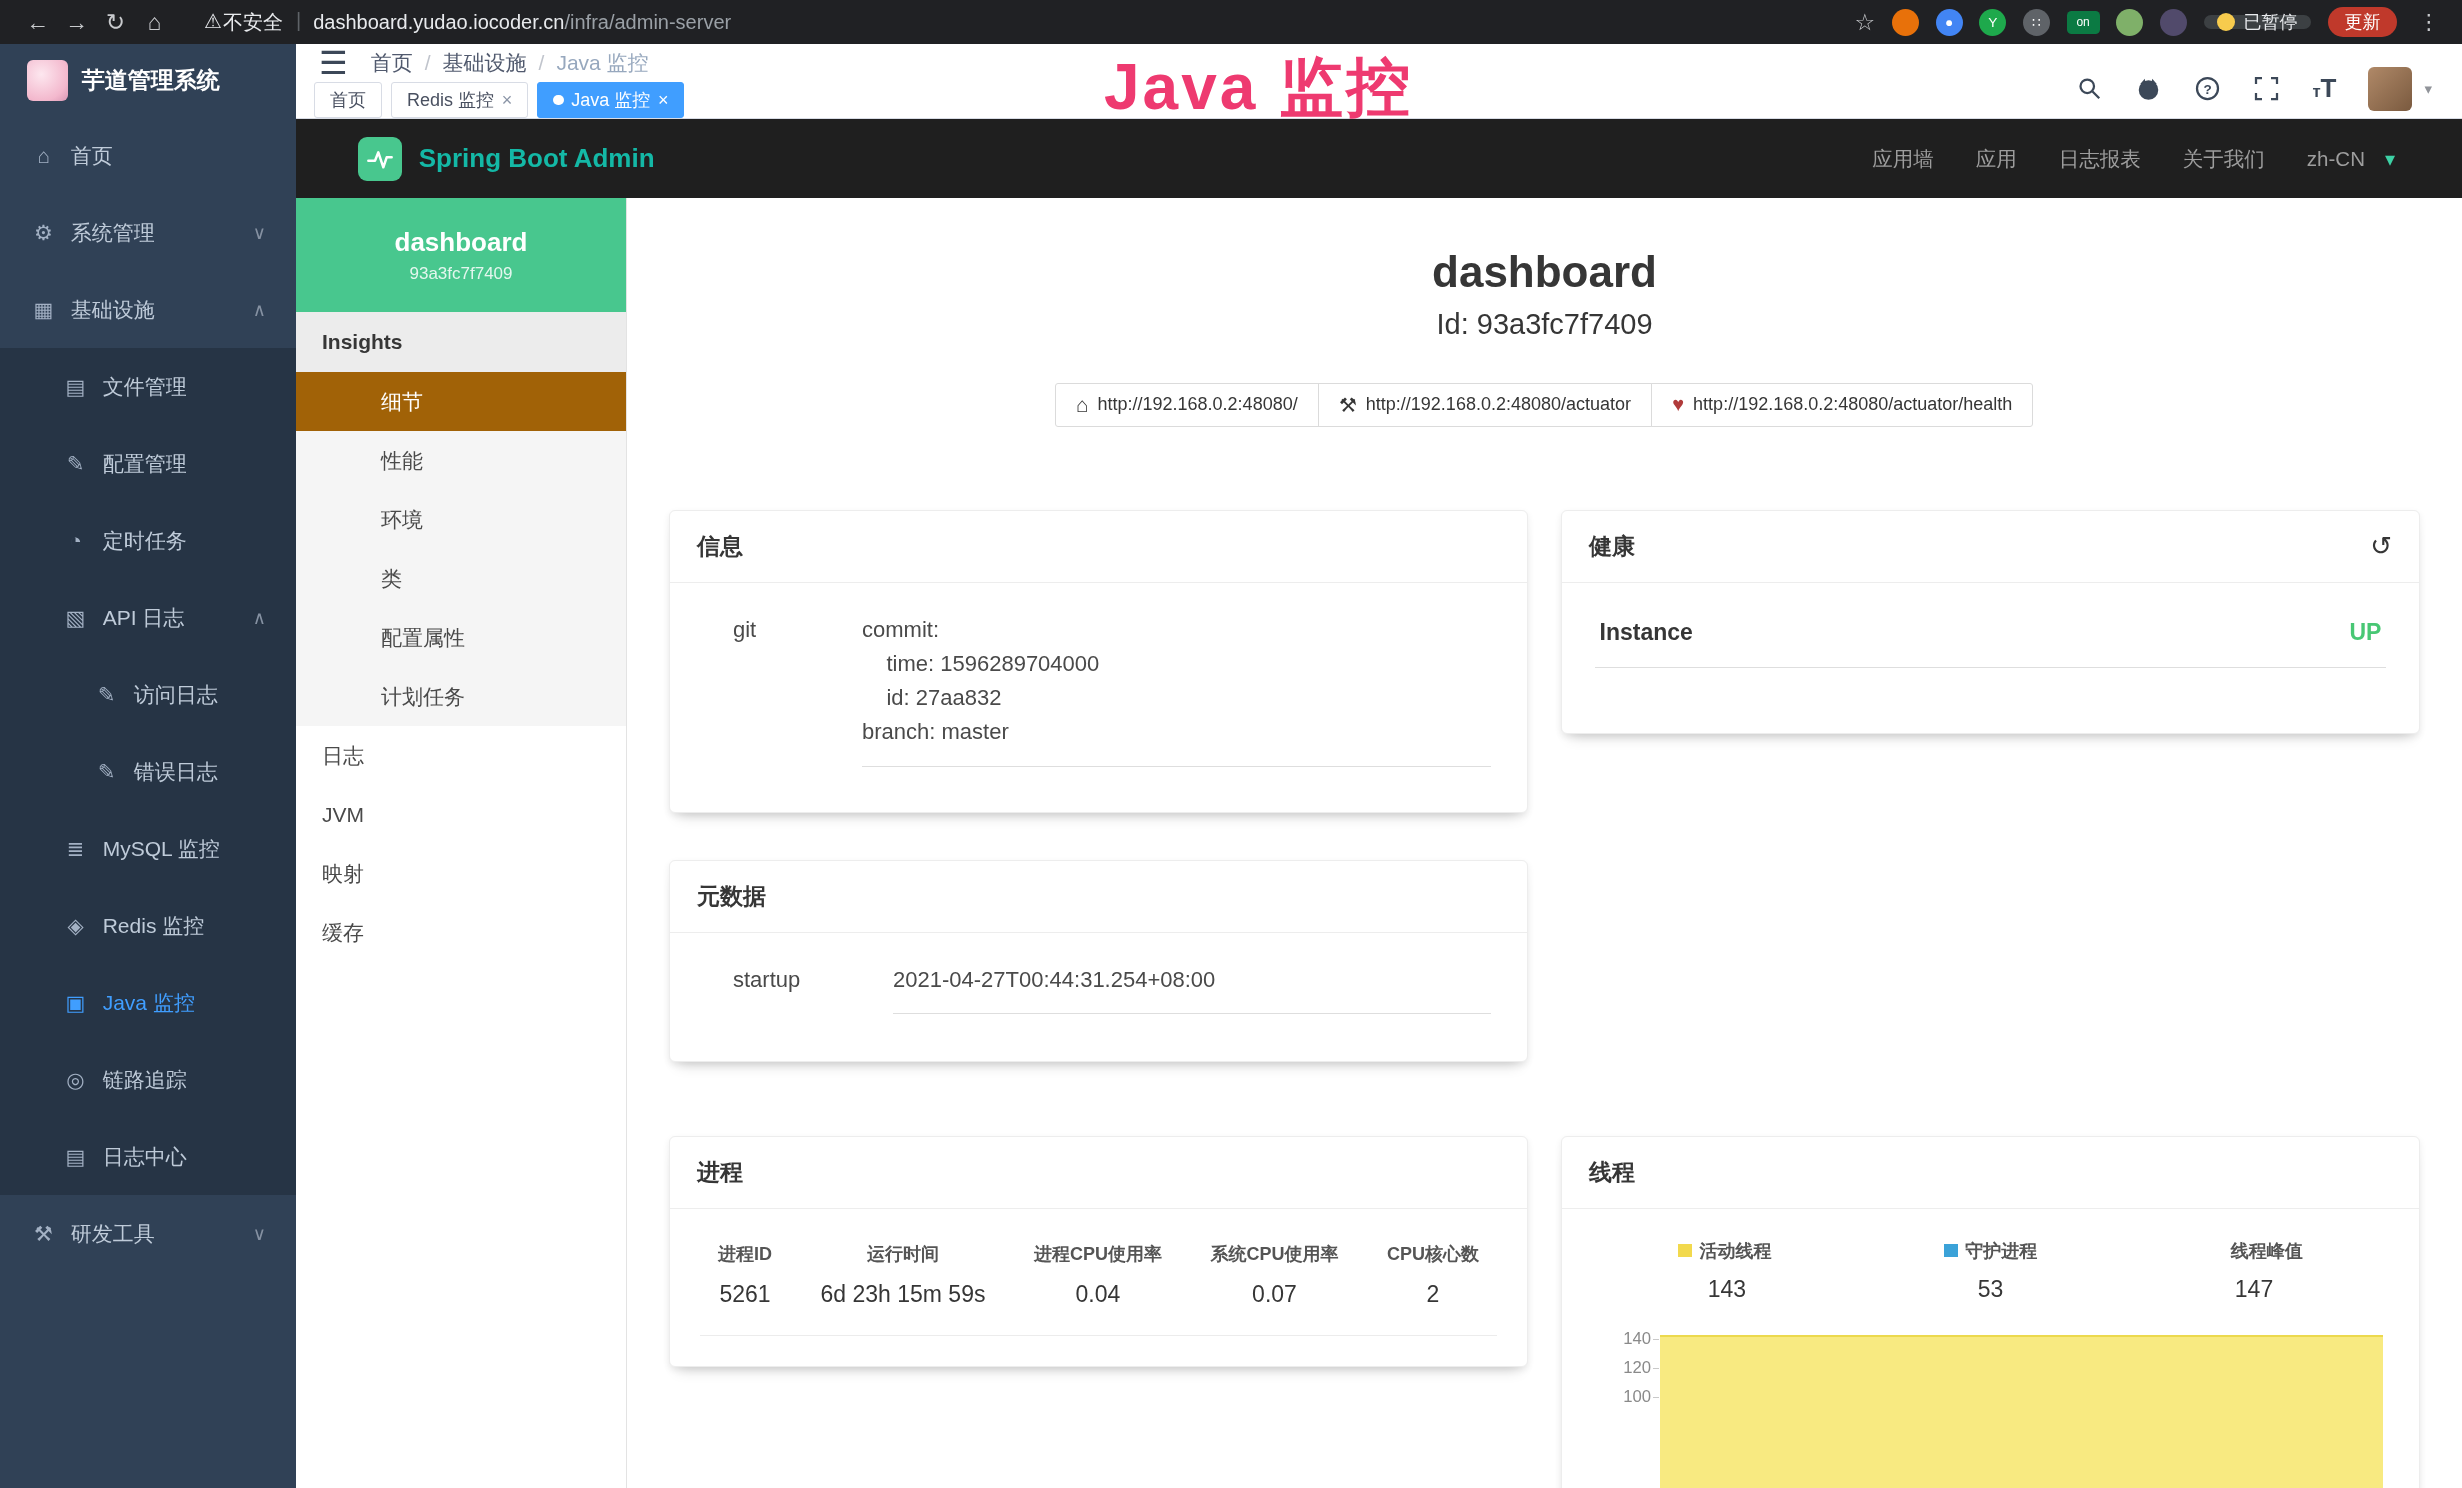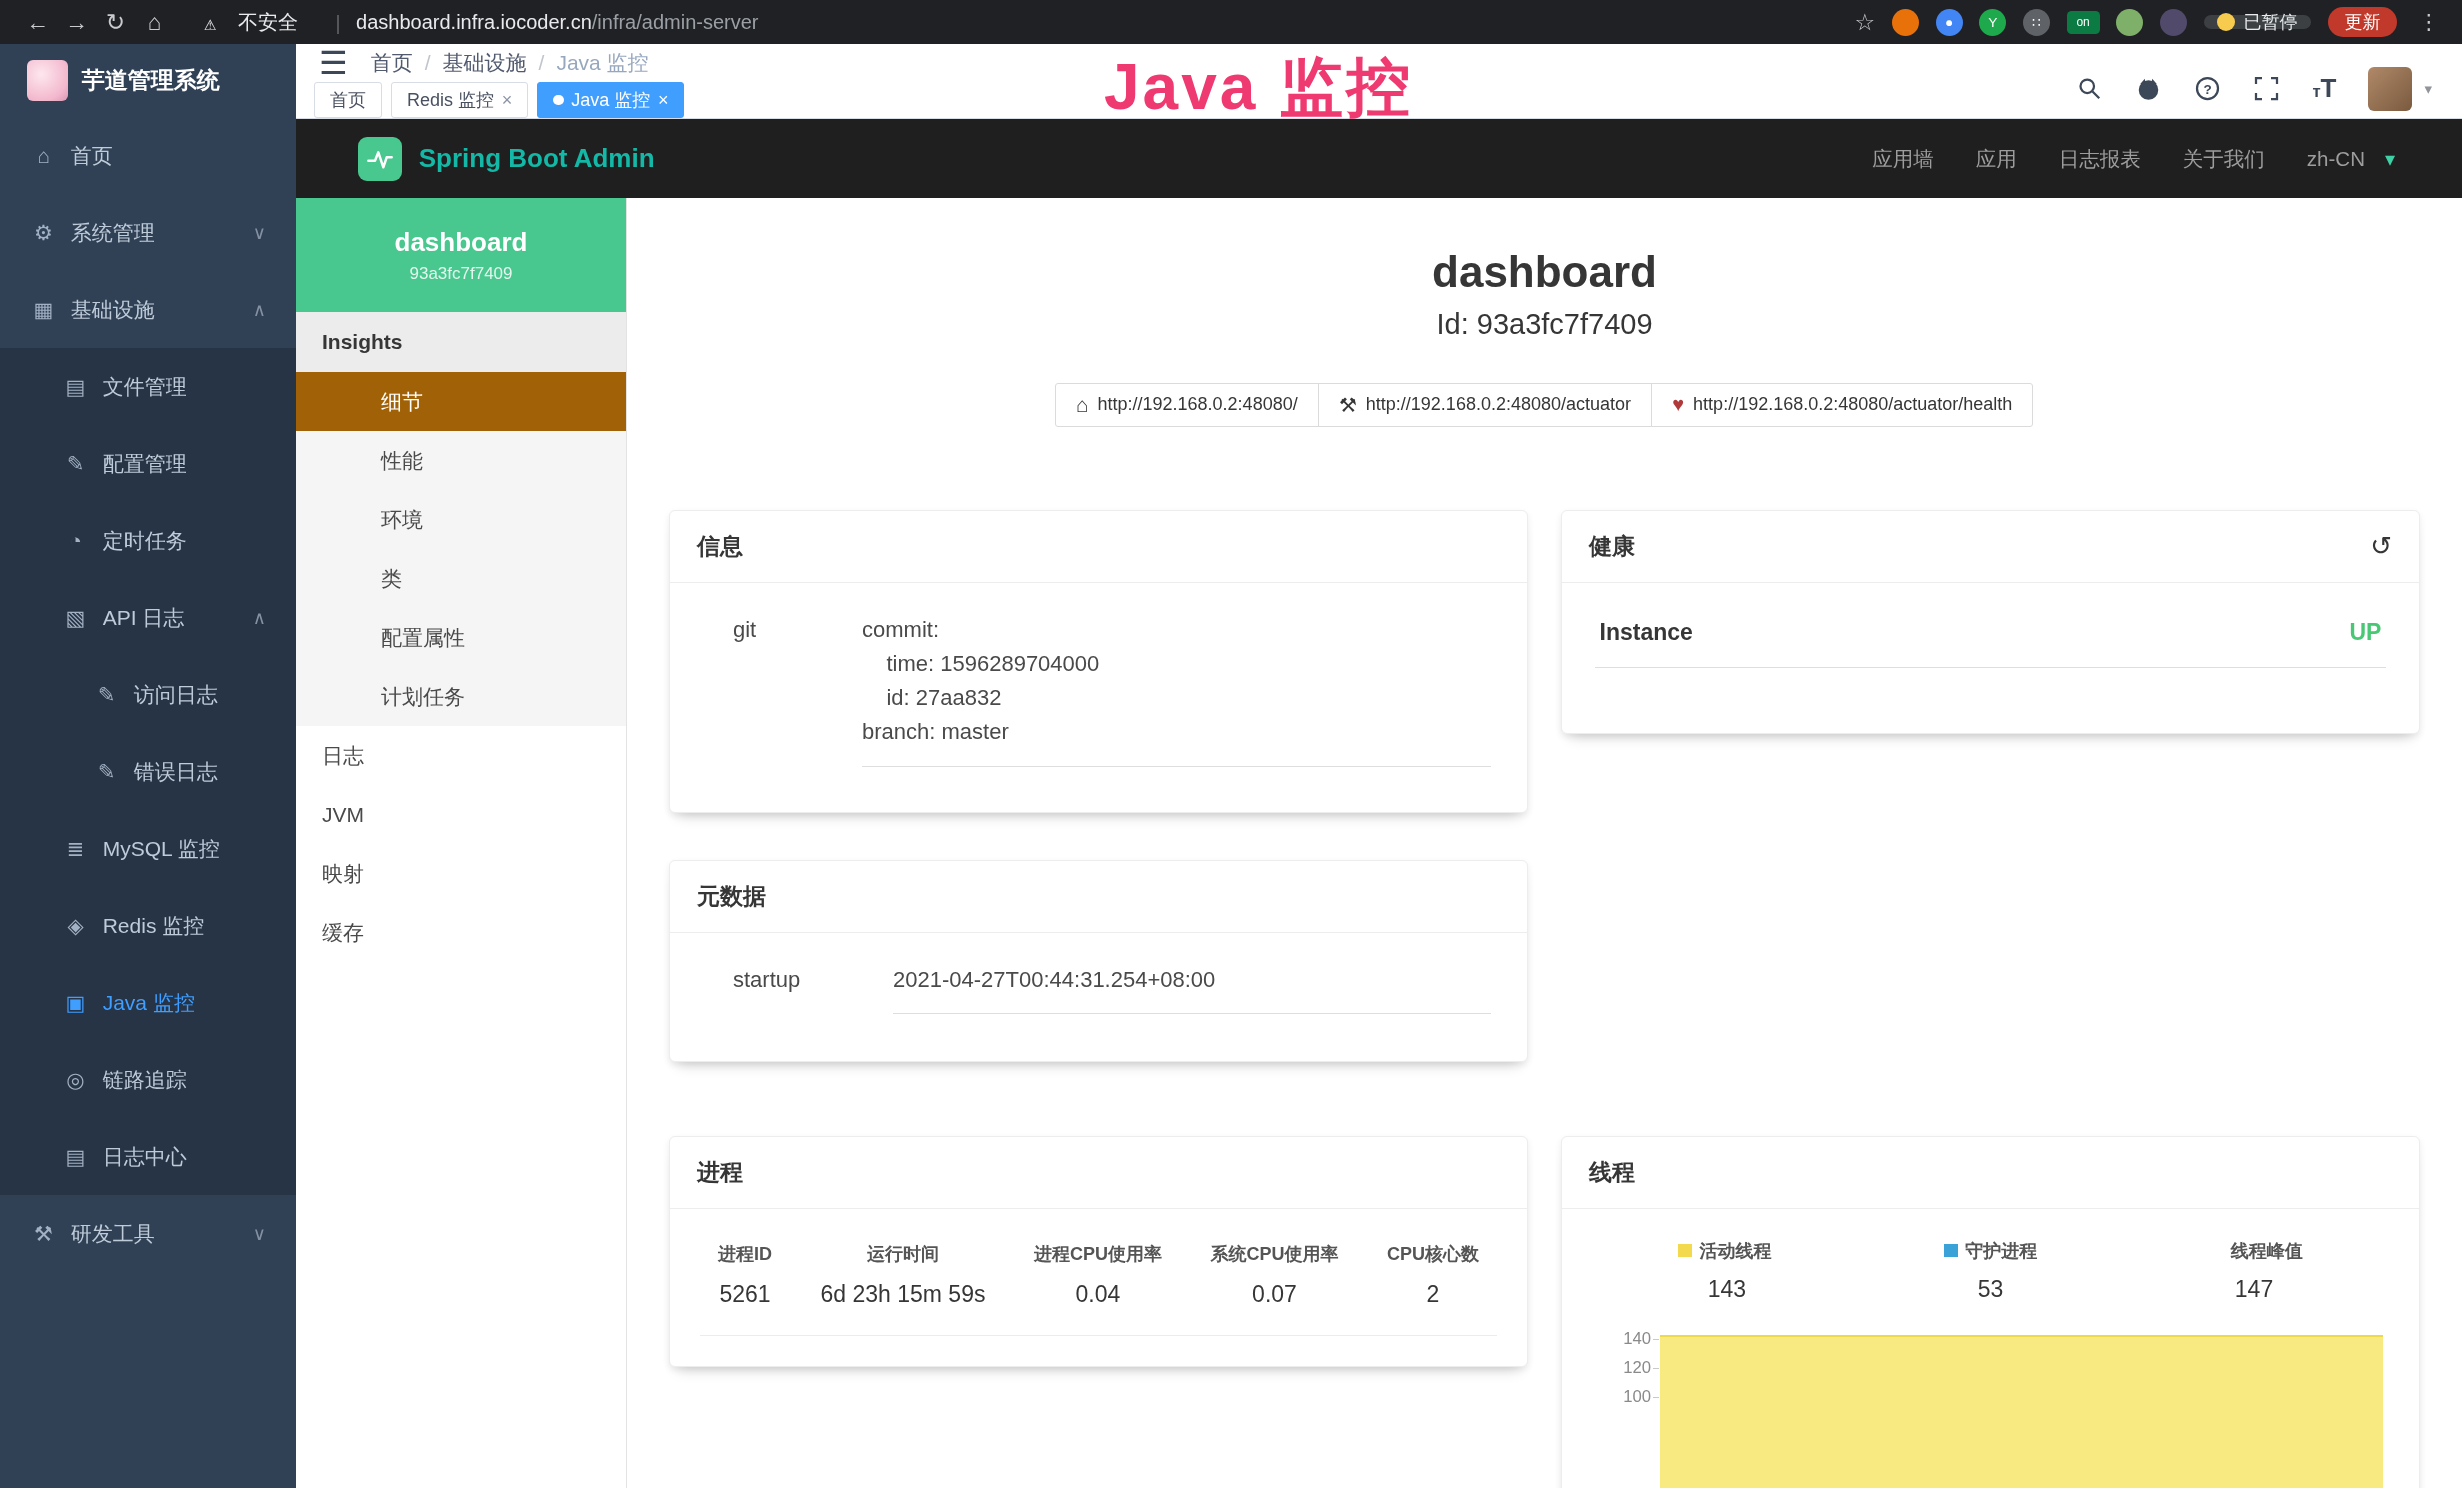--- a/index.html
+++ b/index.html
@@ -3,21 +3,21 @@
 <meta charset="utf-8">
 <style>
   * { margin:0; padding:0; box-sizing:border-box; }
   html,body { width:2462px; height:1489px; overflow:hidden; background:#fff;
     font-family:"Liberation Sans","DejaVu Sans",sans-serif; }
 
   
   .browser-bar { height:44px; background:#202124; display:flex; align-items:center;
     color:#dadce0; padding:0 18px; font-size:20px; }
   .nav-ic { width:39px; text-align:center; font-size:23px; color:#c8cacd; cursor:pointer; }
-  .sec-chip { display:flex; align-items:flex-end; gap:22px; margin-left:30px;font-family:Liberation Mono, monospace; }
+  .sec-chip { display:flex; align-items:flex-start; gap:1px; margin-left:30px; }
   .warn-glyph::before { content:"⚠"; font-size:20px; color:#e8eaed; }
   .chip-label { color:#e8eaed; font-size:20px; }
   .url-sep { color:#5f6368; margin:0 12px; }
   .url-host { color:#e8eaed; }
   .url-path { color:#9aa0a6; }
   .chrome-right { margin-left:auto; display:flex; align-items:center; gap:16.7px; }
   .star::before { content:"☆"; font-size:23px; color:#c8cacd; }
   .ext { width:27px; height:27px; border-radius:50%; display:flex; align-items:center;
     justify-content:center; font-size:13.7px; color:#fff; }
   .ext-orange { background:#e8710a; }
@@ -197,21 +197,21 @@
   <span class="nav-ic">←</span>
   <span class="nav-ic">→</span>
   <span class="nav-ic">↻</span>
   <span class="nav-ic">⌂</span>
   <div class="sec-chip">
     <span class="warn-glyph"></span>
     <span class="chip-label">不安全</span>
     <span class="url-sep">|</span>
   </div>
   <div>
-    <span class="url-host">dashboard.infra.iocoder.cn</span><span class="url-path">/infra/admin-server</span>
+    <span class="url-host">dashboard.yudao.iocoder.cn</span><span class="url-path">/infra/admin-server</span>
   </div>
   <div class="chrome-right">
     <span class="star"></span>
     <span class="ext ext-orange"></span>
     <span class="ext ext-pin">●</span>
     <span class="ext ext-green">Y</span>
     <span class="ext ext-grid">∷</span>
     <span class="ext-on">on</span>
     <span class="ext ext-leaf"></span>
     <span class="ext ext-dark"></span>

